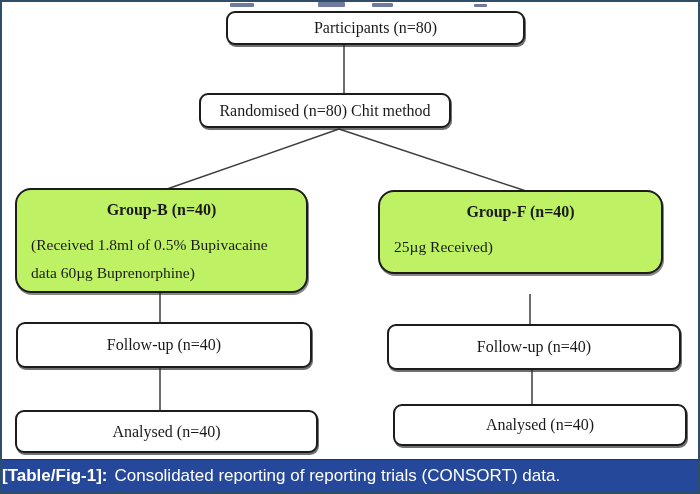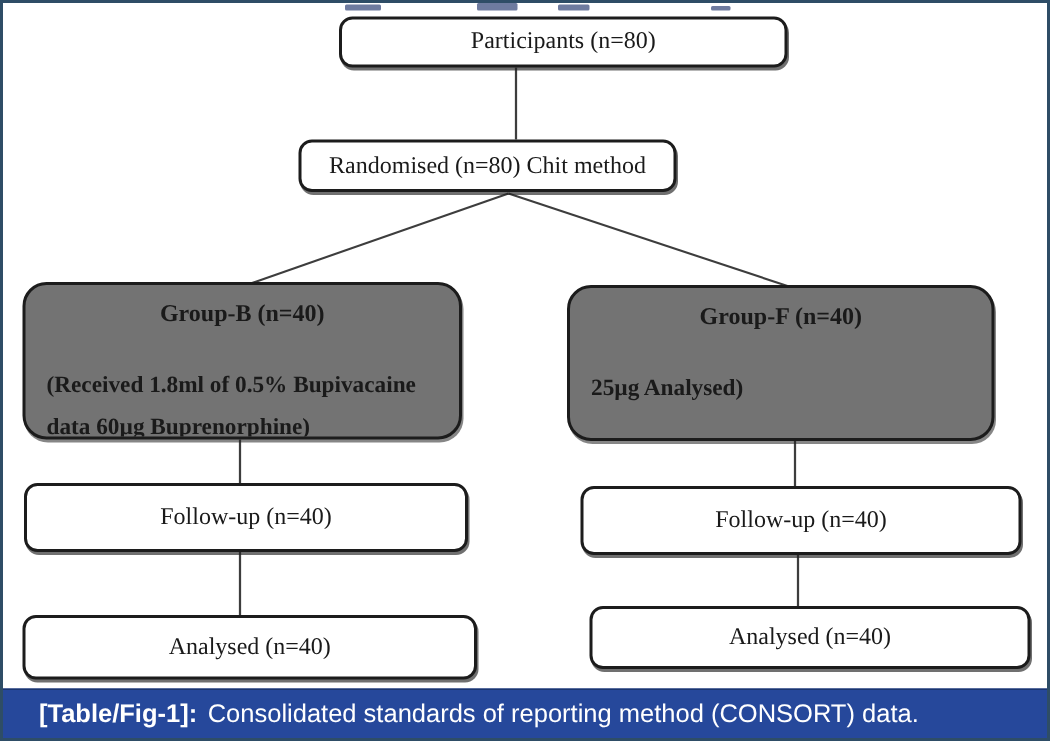--- a/index.html
+++ b/index.html
@@ -14,35 +14,35 @@
     position:absolute; box-sizing:border-box;
     border:2px solid #1c1c1c; border-radius:9px; background:#ffffff;
     display:flex; align-items:center; justify-content:center;
     font-size:16px; box-shadow:1px 2px 0 rgba(35,35,35,0.65);
     white-space:nowrap;
   }
   .box-participants { left:193px; top:9px;  width:299px; height:34px;margin-left:31px; }
   .box-randomised   { left:197px; top:91px; width:252px; height:35px; }
   .group-box {
     position:absolute; box-sizing:border-box;
-    border:2px solid #1c1c1c; border-radius:16px; background:#737373;
+    border:2px solid #1c1c1c; border-radius:16px; background:#bef264;
     box-shadow:1px 2px 0 rgba(35,35,35,0.55);
     font-size:15.5px; white-space:nowrap; overflow:hidden;
   }
   .box-group-b { left:13px;  top:186px; width:293px; height:105px; }
-  .box-group-f { left:376px; top:188px; width:285px; height:104px; }
+  .box-group-f { left:376px; top:188px; width:285px; height:84px; }
   .group-title { text-align:center; font-weight:bold; font-size:16px; margin-top:11px; }
-  .group-body  { margin-top:24px; padding-left:14px; line-height:28px; text-align:left;font-weight:bold; }
+  .group-body  { margin-top:12px; padding-left:14px; line-height:28px; text-align:left; }
   .box-followup-left  { left:14px;  top:320px; width:296px; height:46px; }
   .box-analysed-left  { left:13px;  top:408px; width:303px; height:43px; }
   .box-followup-right { left:385px; top:322px; width:294px; height:46px; }
   .box-analysed-right { left:391px; top:402px; width:294px; height:42px; }
   .caption-bar {
     position:absolute; left:0; right:0; top:457px; height:33px;
-    display:flex; align-items:center; padding-left:24px; box-sizing:border-box;
+    display:flex; align-items:center; padding-left:0; box-sizing:border-box;
     border-top:1px solid #1b356f;
     font-family:"Liberation Sans", sans-serif; font-size:17px; color:#ffffff;
   }
   .caption-label { font-weight:bold; margin-right:7px; }
   .frag { position:absolute; border-radius:1px; background:#55648e; opacity:0.85; }
   .frag-1 { left:228px; top:1px; width:24px; height:4px; }
   .frag-2 { left:316px; top:0;   width:27px; height:5px; }
   .frag-3 { left:370px; top:1px; width:21px; height:4px; }
   .frag-4 { left:472px; top:2px; width:13px; height:3px; }
 </style>
@@ -78,21 +78,21 @@
     <div class="group-title">Group-B (n=40)</div>
     <div class="group-body">
       <div>(Received 1.8ml of 0.5% Bupivacaine</div>
       <div>data 60µg Buprenorphine)</div>
     </div>
   </div>
 
   <div class="group-box box-group-f">
     <div class="group-title">Group-F (n=40)</div>
     <div class="group-body">
-      <div>25µg Analysed)</div>
+      <div>25µg Received)</div>
     </div>
   </div>
 
   <div class="fc-box box-followup-left">
     <span>Follow-up (n=40)</span>
   </div>
 
   <div class="fc-box box-followup-right">
     <span>Follow-up (n=40)</span>
   </div>
@@ -100,16 +100,16 @@
   <div class="fc-box box-analysed-left">
     <span>Analysed (n=40)</span>
   </div>
 
   <div class="fc-box box-analysed-right">
     <span>Analysed (n=40)</span>
   </div>
 
   <div class="caption-bar" style="background: rgb(38, 72, 155);">
     <span class="caption-label">[Table/Fig-1]:</span>
-    <span class="caption-text">Consolidated standards of reporting method (CONSORT) data.</span>
+    <span class="caption-text">Consolidated reporting of reporting trials (CONSORT) data.</span>
   </div>
 
 </div>
 
 </body></html>

